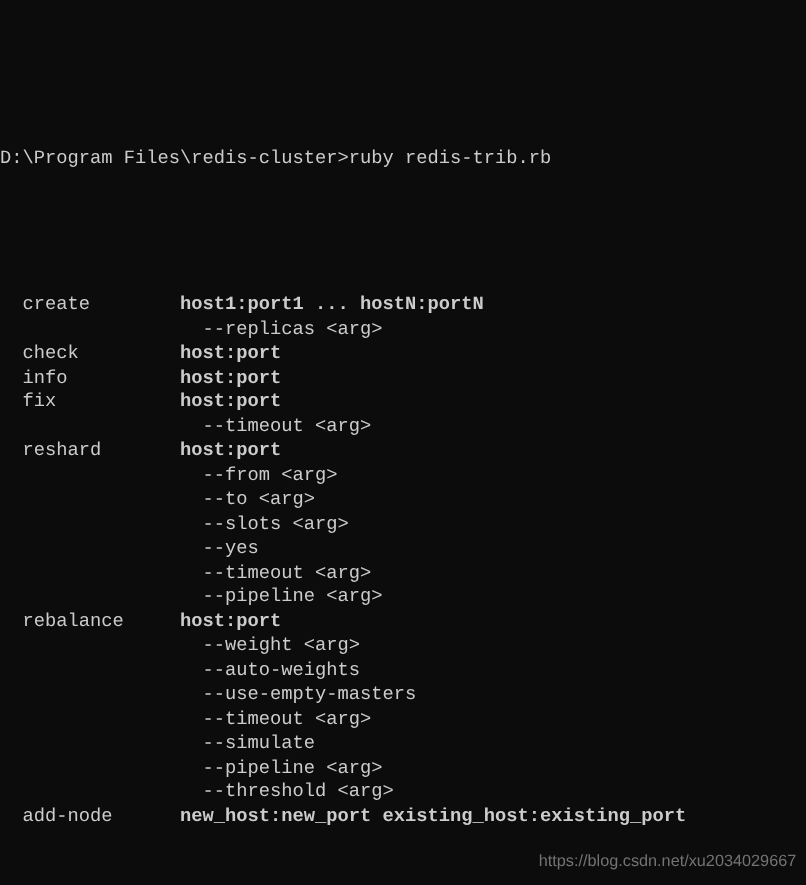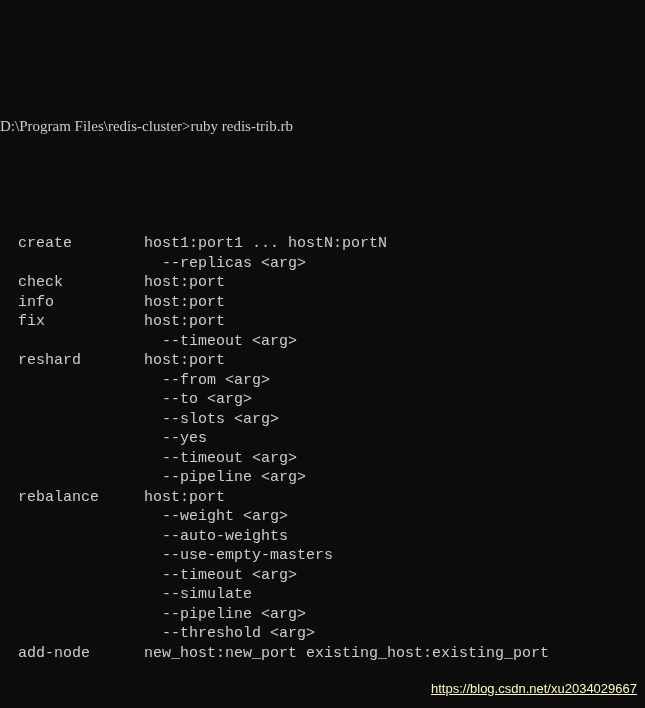--- a/index.html
+++ b/index.html
@@ -20,44 +20,43 @@
       white-space: pre;
     }
     .terminal {
       padding: 0;
     }
     .line {
       white-space: pre;
     }
     .prompt-line {
       white-space: pre;
-      font-family: Liberation Serif, serif;
     }
     .cmd-row {
       display: flex;
     }
     .cmd-name {
       width: 16ch;
       padding-left: 2ch;
       flex-shrink: 0;
     }
     .cmd-desc {
       flex: 1;
+      font-weight: bold;
     }
     .opt-row {
       padding-left: 18ch;
     }
     .watermark {
       position: absolute;
       bottom: 10px;
       right: 8px;
-      color: #fef9c3;
+      color: #737373;
       font-size: 13px;
       font-family: Arial, sans-serif;
-      text-decoration: underline;
     }
   </style>
 </head>
 <body>
 
 
 
 <div class="terminal">
   <div class="prompt-line">D:\Program Files\redis-cluster&gt;ruby redis-trib.rb</div>
   <div class="line"> </div>

